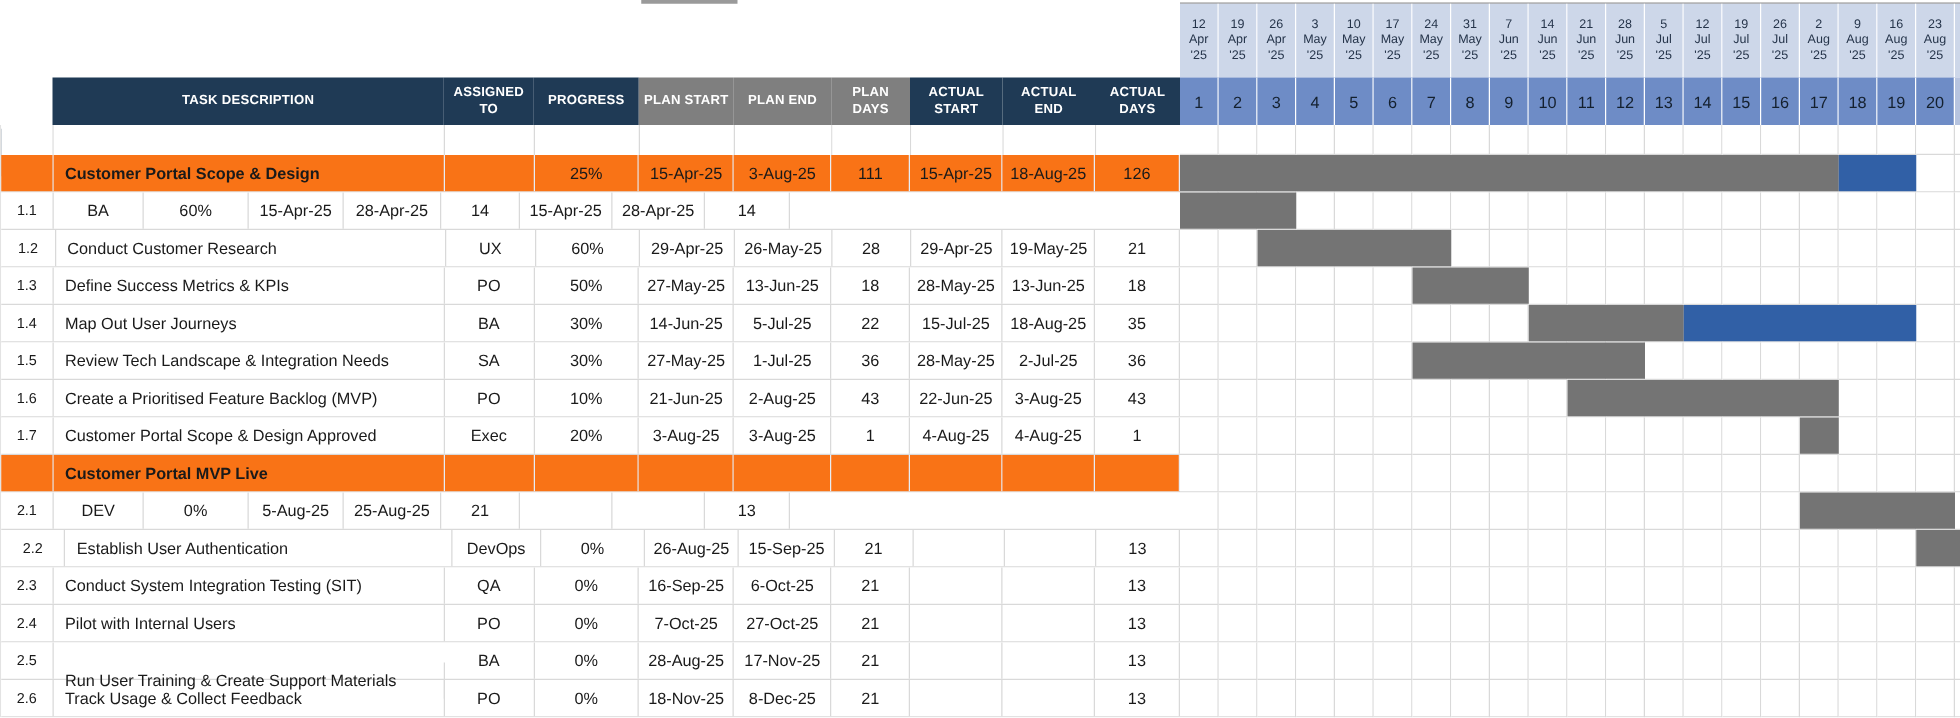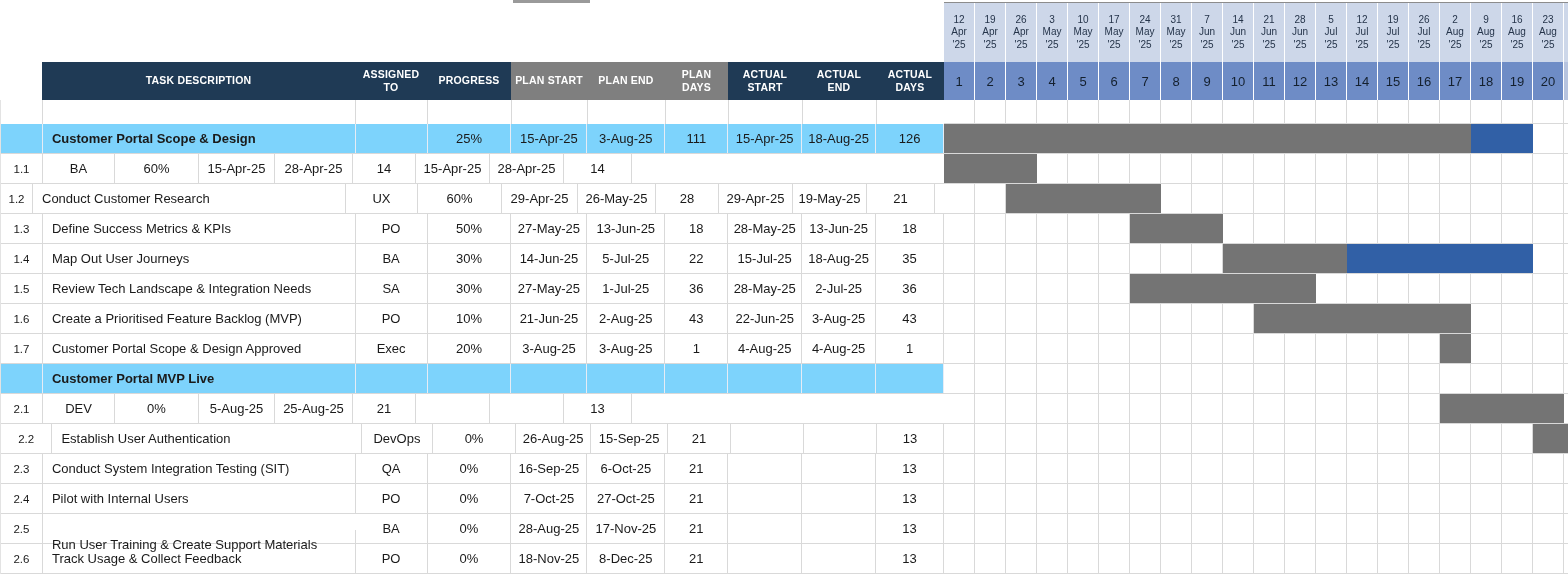--- a/index.html
+++ b/index.html
@@ -20,21 +20,21 @@
 
   #left-spacer{position:absolute;left:0;top:100px;height:24px;display:flex;border-left:1px solid #e3e3e3;}
   .spcell{height:24px;background:#fff;border-right:1px solid #d9d9d9;}
 
   #left-rows{position:absolute;left:0;top:124px;width:944px;border-left:1px solid #e3e3e3;}
   .trow{display:flex;height:30px;border-bottom:1px solid #d9d9d9;background:#fff;}
   .tcell{height:29px;display:flex;align-items:center;justify-content:center;
          font-size:13px;white-space:nowrap;overflow:hidden;border-right:1px solid #d9d9d9;}
   .tcell.left{justify-content:flex-start;padding-left:9px;}
   .tcell.wbs{font-size:11.5px;}
-  .trow.summary .tcell{background:#7dd3fc;border-right:1px solid #e6ecf5;}
+  .trow.summary .tcell{background:#f97316;border-right:1px solid #e6ecf5;}
   .trow.summary .tcell.task{font-weight:bold;}
 
   
   #gantt{position:absolute;left:944px;top:0;width:624px;height:574px;}
   #date-band{position:absolute;left:0;top:2px;height:60px;display:flex;border-top:1px solid #8c8c8c;}
   .dcell{width:31px;height:59px;background:#cdd7e9;border-right:1px solid #fff;
          display:flex;flex-direction:column;align-items:center;justify-content:center;
          font-size:10px;line-height:1.22;color:#25344a;text-align:center;}
   .dcell.partial{width:4px;border-right:none;}
   #week-band{position:absolute;left:0;top:62px;height:38px;display:flex;}
@@ -100,21 +100,21 @@
           <div class="tcell" style="width: 72px;">BA</div>
           <div class="tcell" style="width: 84px;">60%</div>
           <div class="tcell" style="width: 76px;">15-Apr-25</div>
           <div class="tcell" style="width: 78px;">28-Apr-25</div>
           <div class="tcell" style="width: 63px;">14</div>
           <div class="tcell" style="width: 74px;">15-Apr-25</div>
           <div class="tcell" style="width: 74px;">28-Apr-25</div>
           <div class="tcell" style="width: 68px;">14</div>
         </div>
         <div class="trow">
-          <div class="tcell wbs" style="width: 32px;">1.2</div>
+          <div class="tcell wbs" style="width: 44px;">1.2</div>
           <div class="tcell left task" style="width: 313px;">Conduct Customer Research</div>
           <div class="tcell" style="width: 72px;">UX</div>
           <div class="tcell" style="width: 84px;">60%</div>
           <div class="tcell" style="width: 76px;">29-Apr-25</div>
           <div class="tcell" style="width: 78px;">26-May-25</div>
           <div class="tcell" style="width: 63px;">28</div>
           <div class="tcell" style="width: 74px;">29-Apr-25</div>
           <div class="tcell" style="width: 74px;">19-May-25</div>
           <div class="tcell" style="width: 68px;">21</div>
         </div>

